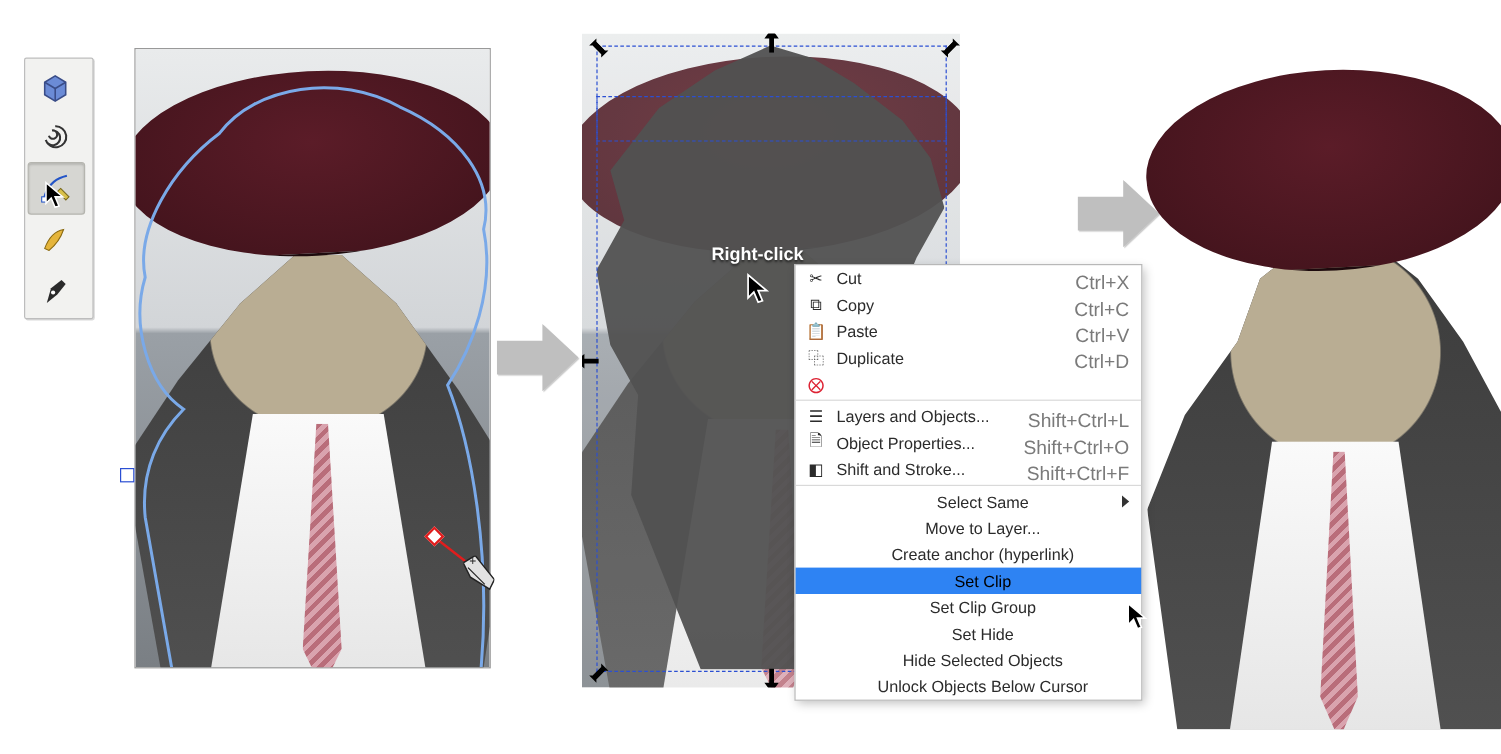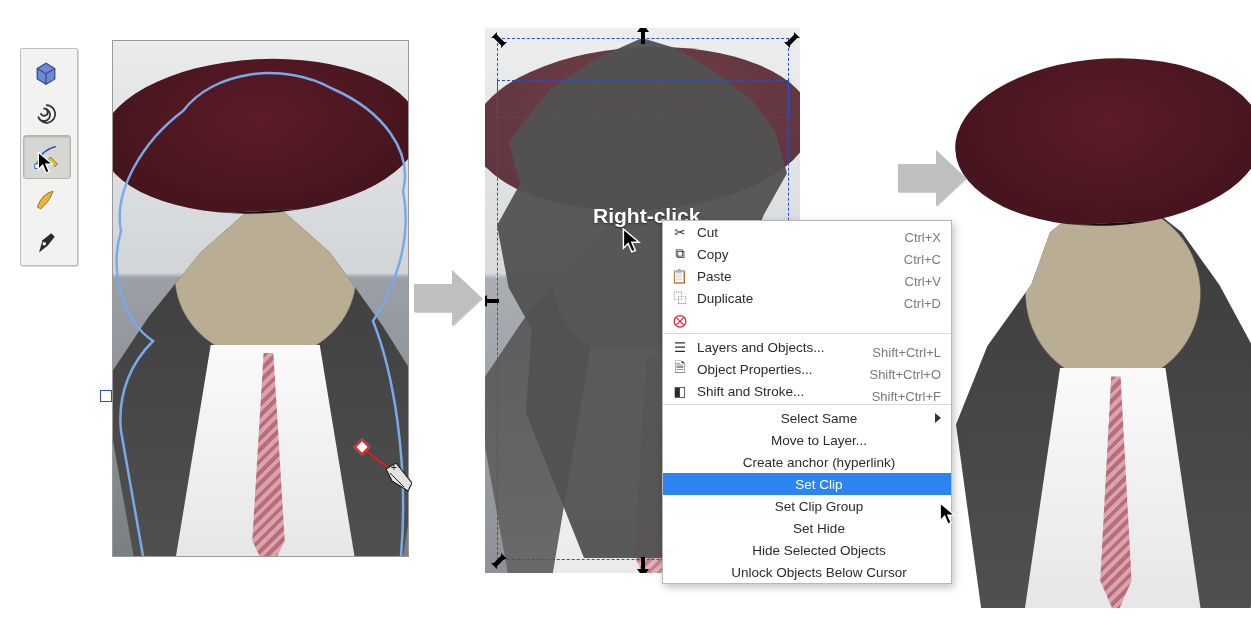--- a/index.html
+++ b/index.html
@@ -157,45 +157,45 @@
     clip-path: polygon(
       30% 100%, 10% 72%, 12% 56%, 4% 48%, 0% 36%, 8% 28%, 4% 20%,
       18% 10%, 34% 4%, 50% 0%, 62% 2%, 74% 6%, 88% 12%, 96% 18%,
       100% 26%, 92% 34%, 86% 42%, 90% 56%, 96% 72%, 92% 100%
     );
     opacity: .95;
   }
   .step2 .panel-inner{opacity:.85}
   .rc-label {
     position:absolute; left:108px; top:176px;
-    color:#fff; font-weight:700; font-size:21px;
+    color:#fff; font-weight:700; font-size:15px;
     text-shadow: 0 1px 2px rgba(0,0,0,.6);
   }
   .rc-cursor {
     position:absolute; left:136px; top:198px; width:24px; height:30px;
   }
 
   
   .ctx {
     position:absolute; left:662px; top:220px; width:288px;
     background:#fff; border:1px solid #b8b8b8; box-shadow: 2px 3px 8px rgba(0,0,0,.25);
     font-size:13.5px; color:#2b2b2b;
     z-index: 20;
   }
   .ctx .item {
     display:flex; align-items:center; height:22px; padding:0 10px 0 8px;
     position:relative;
   }
   .ctx .item .ic { width:18px; display:flex; justify-content:center; margin-right:8px;}
   .ctx .item .lbl { flex:1; white-space:nowrap; }
-  .ctx .item .sc  { color:#7a7a7a; font-size:13px;margin-top:10px; }
+  .ctx .item .sc  { color:#7a7a7a; font-size:16px;margin-top:10px; }
   .ctx .item.indent .lbl { margin-left:26px;text-align:center; }
   .ctx .item.indent .sc  {  }
   .ctx .item.indent { padding-left:8px;}
-  .ctx .item.hl { background:#2e83f3; color:#ffffff; }
+  .ctx .item.hl { background:#2e83f3; color:#000000; }
   .ctx hr { border:none; border-top:1px solid #d9d9d9; margin:2px 0; }
   .ctx .sub-ind {
     width:0;height:0;border-top:5px solid transparent;border-bottom:5px solid transparent;border-left:6px solid #333;
     position:absolute; right:10px;
   }
 
   .ctx-cursor {
     position:absolute; left:938px; top:500px; width:22px; height:28px; z-index:30;
   }
 

